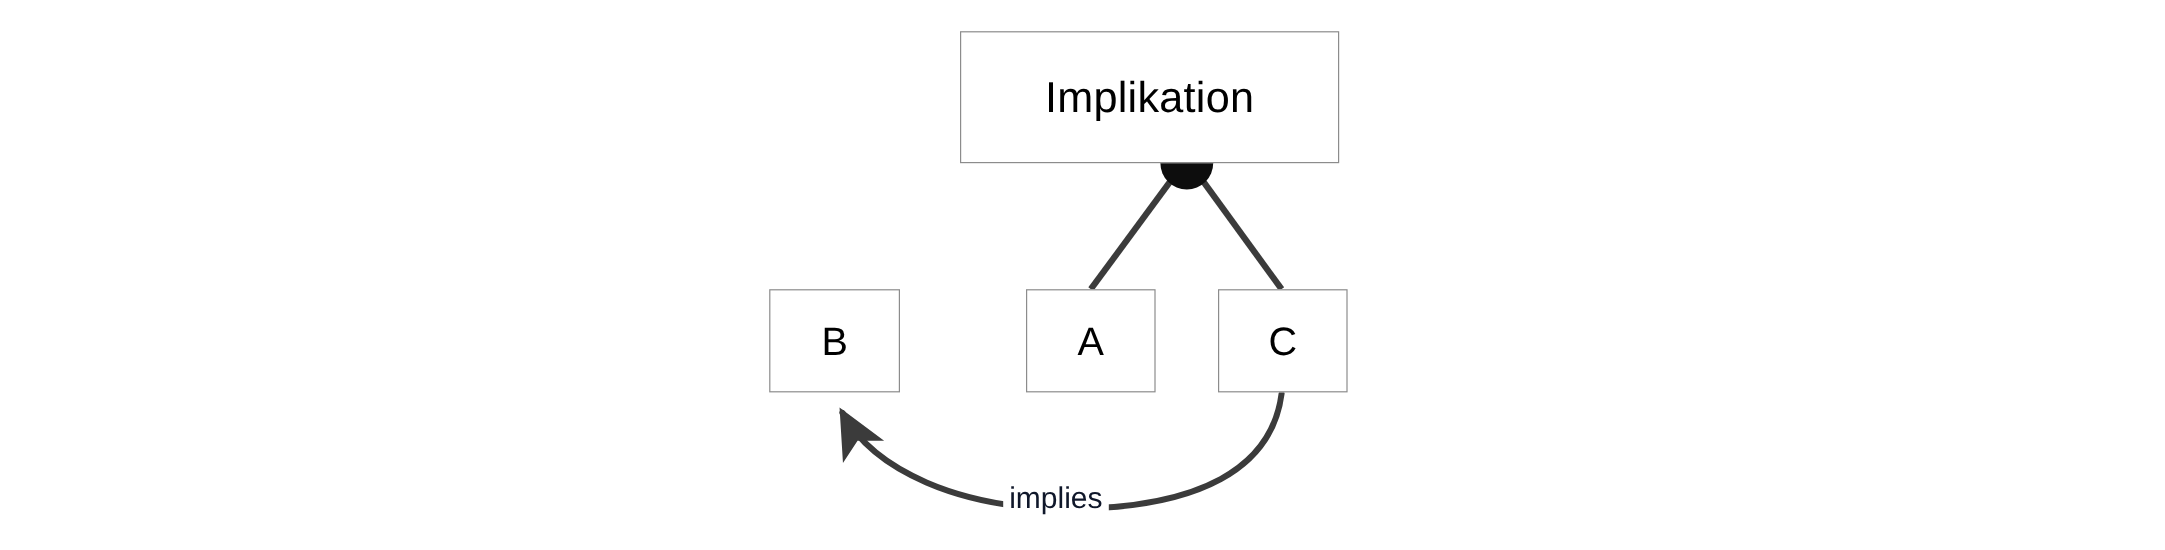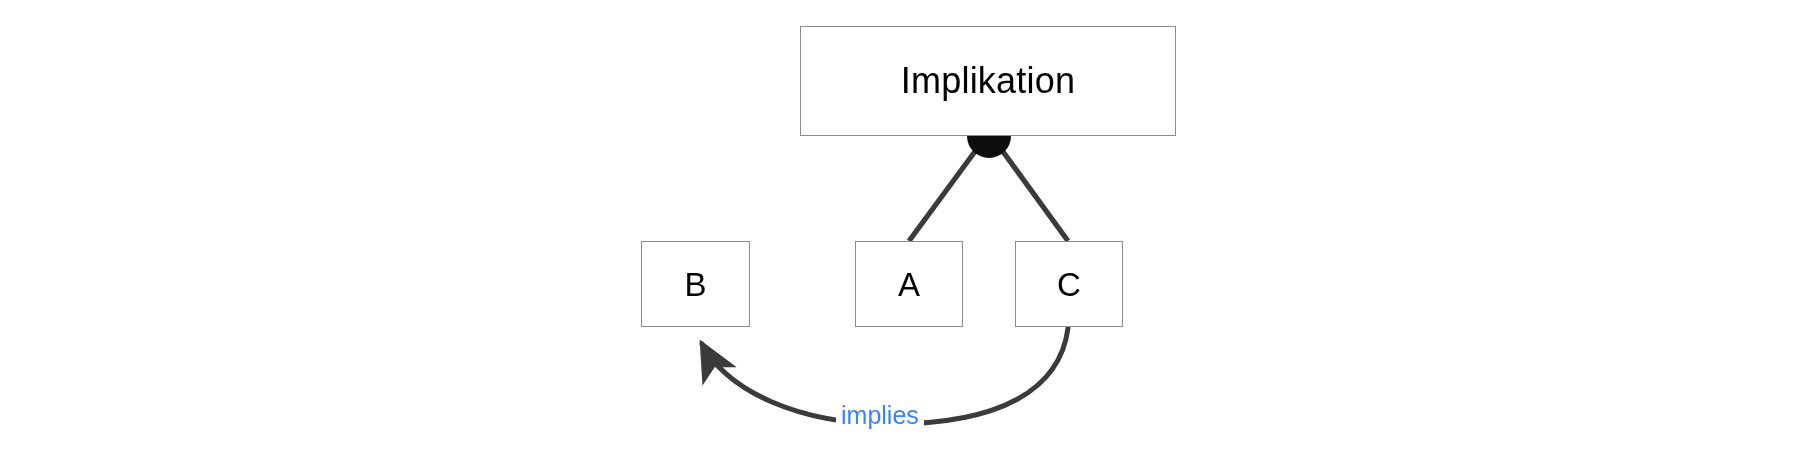--- a/index.html
+++ b/index.html
@@ -39,21 +39,21 @@
   }
   .node-label {
     color: #000000;
     font-family: "Liberation Sans", sans-serif;
     line-height: 1;
     white-space: nowrap;
   }
   #node-implikation {
     left: 800px;
     top: 26px;
-    width: 376px;
+    width: 316px;
     height: 110px;
   }
   #node-implikation .node-label {
     font-size: 36px;
     letter-spacing: 0.2px;
   }
   #node-b {
     left: 641px;
     top: 241px;
     width: 109px;
@@ -85,21 +85,21 @@
     border-radius: 50%;
     background: #0d0d0d;
     z-index: 2;
   }
   #edge-label-implies {
     position: absolute;
     left: 836px;
     top: 399px;
     padding: 0 5px;
     background: #ffffff;
-    color: #3b82f6;
+    color: #0f172a;
     font-family: "Liberation Sans", sans-serif;
     font-size: 25px;
     line-height: 1.3;
     white-space: nowrap;
     z-index: 4;
   }
 </style>
 </head>
 <body>
 

